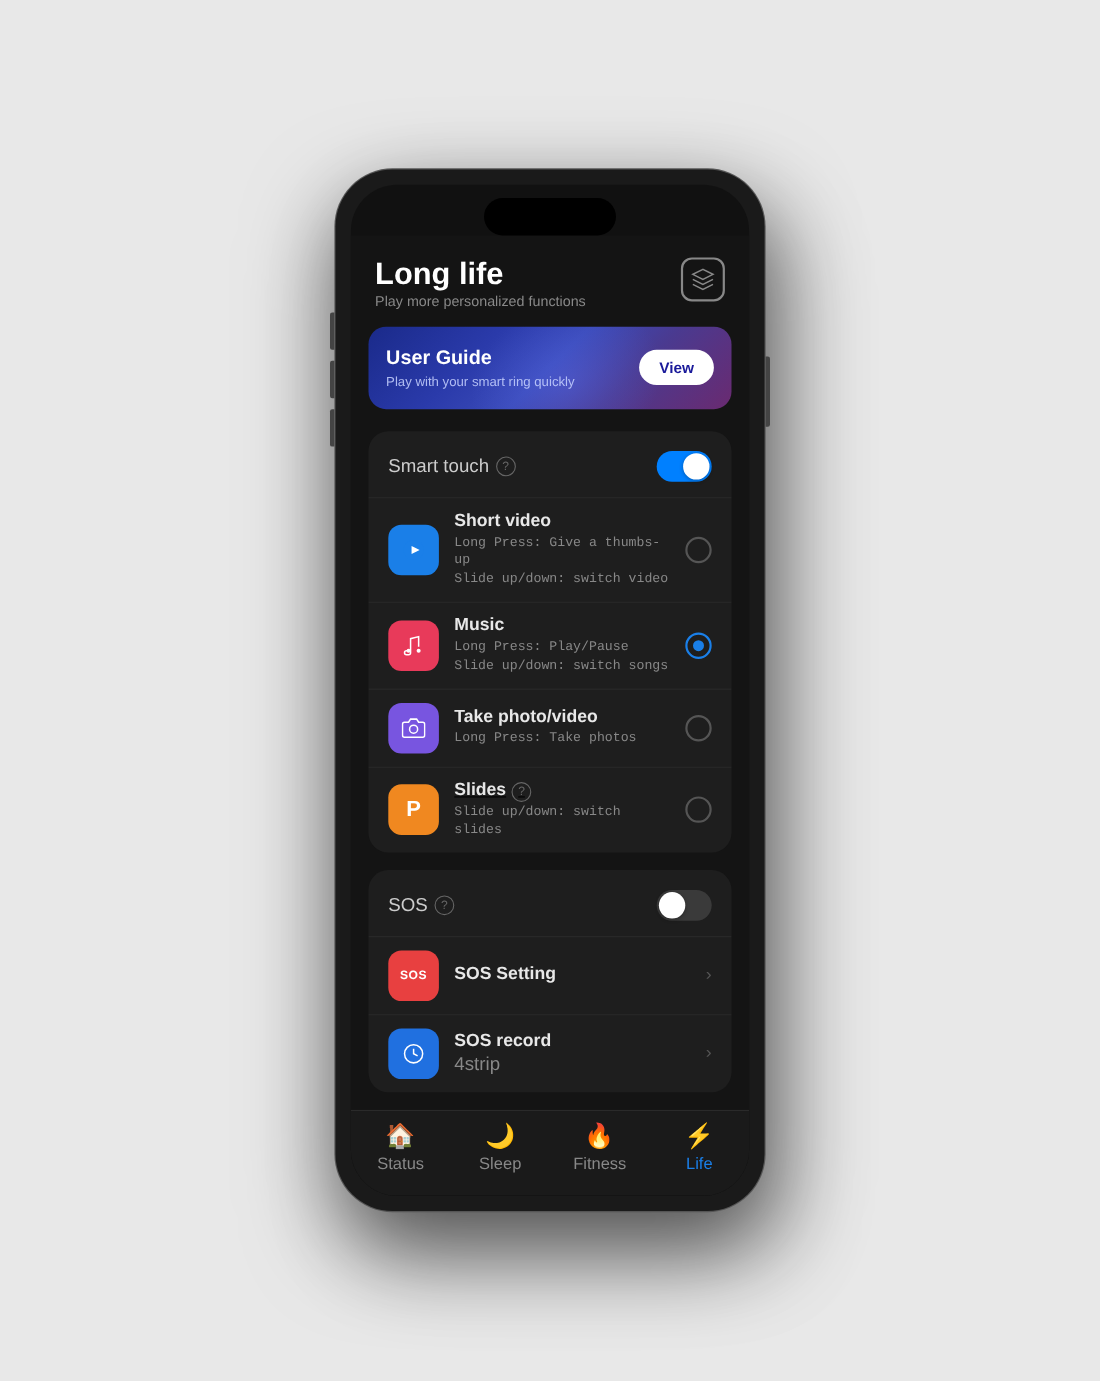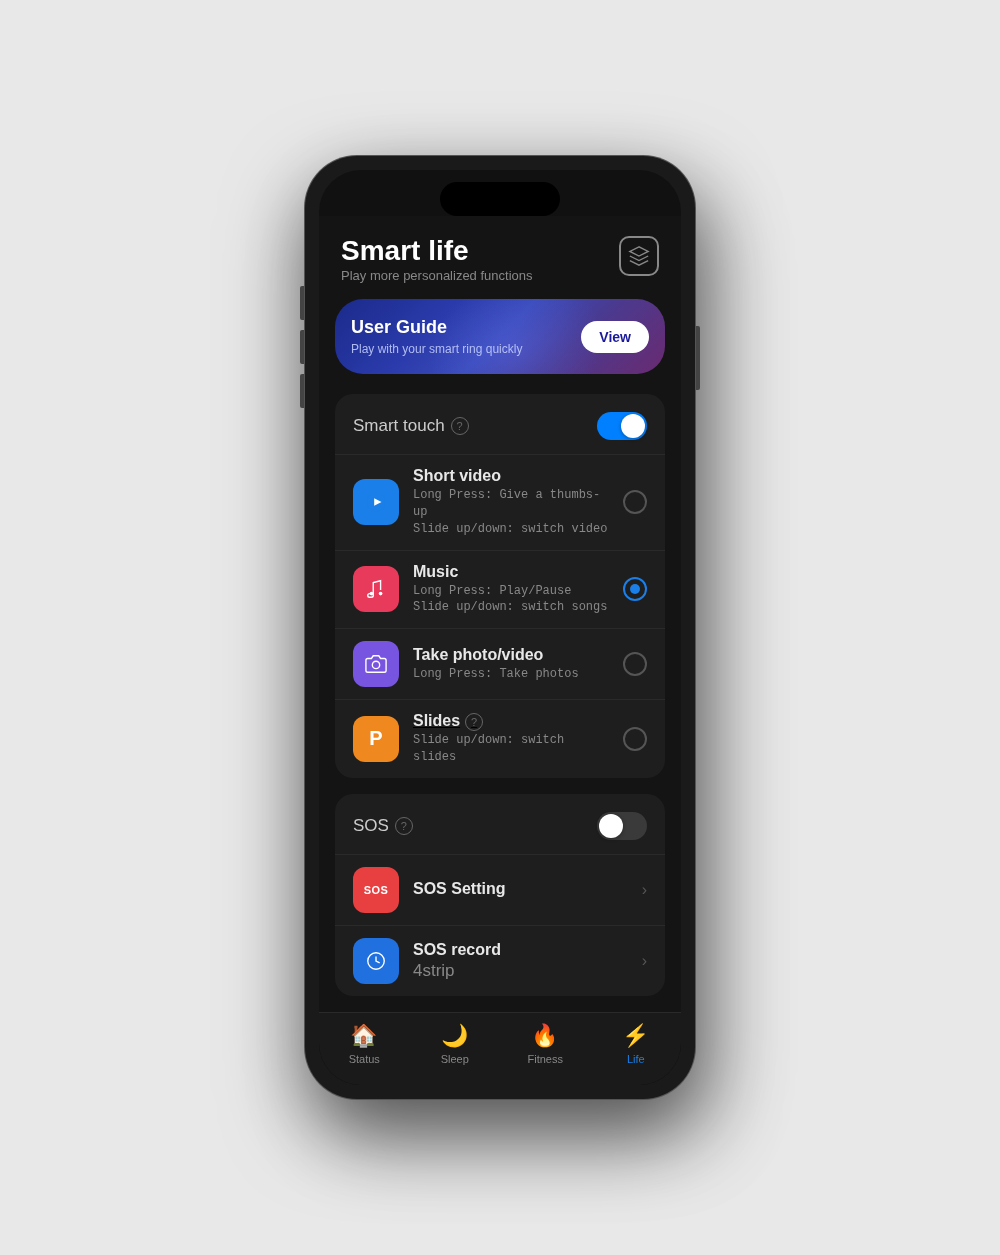--- a/index.html
+++ b/index.html
@@ -102,21 +102,21 @@
       align-items: center;
       justify-content: center;
       color: #888;
       font-size: 20px;
     }
 
     
     .banner {
       margin: 0 16px 20px;
       background: linear-gradient(135deg, #1a2a8a 0%, #2a3aaa 30%, #3a4ab8 50%, #4a3a90 70%, #6a2a70 100%);
-      border-radius: 28px;
+      border-radius: 16px;
       padding: 18px 16px;
       display: flex;
       justify-content: space-between;
       align-items: center;
       position: relative;
       overflow: hidden;
     }
 
     .banner::before {
       content: '';
@@ -329,21 +329,21 @@
       gap: 4px;
       cursor: pointer;
       min-width: 60px;
     }
 
     .nav-icon {
       font-size: 22px;
     }
 
     .nav-label {
-      font-size: 11px;
+      font-size: 15px;
     }
 
     .nav-item.active .nav-label { color: #1a7fe8; }
     .nav-item.active .nav-icon { color: #1a7fe8; }
     .nav-item:not(.active) .nav-label { color: #888; }
     .nav-item:not(.active) .nav-icon { color: #888; }
 
     
     .cube-svg {
       width: 22px;
@@ -355,21 +355,21 @@
 
 <div class="phone-outer">
   <div class="phone-inner">
 
     <div class="dynamic-island"></div>
 
     <div class="screen">
 
       <div class="app-header">
         <div>
-          <div class="app-title">Smart life</div>
+          <div class="app-title">Long life</div>
           <div class="app-subtitle">Play more personalized functions</div>
         </div>
         <div class="cube-icon">
           <svg class="cube-svg" viewBox="0 0 24 24" fill="none" stroke="#888" stroke-width="1.5">
             <path d="M12 2L2 7l10 5 10-5-10-5z"></path>
             <path d="M2 17l10 5 10-5"></path>
             <path d="M2 12l10 5 10-5"></path>
           </svg>
         </div>
       </div>

